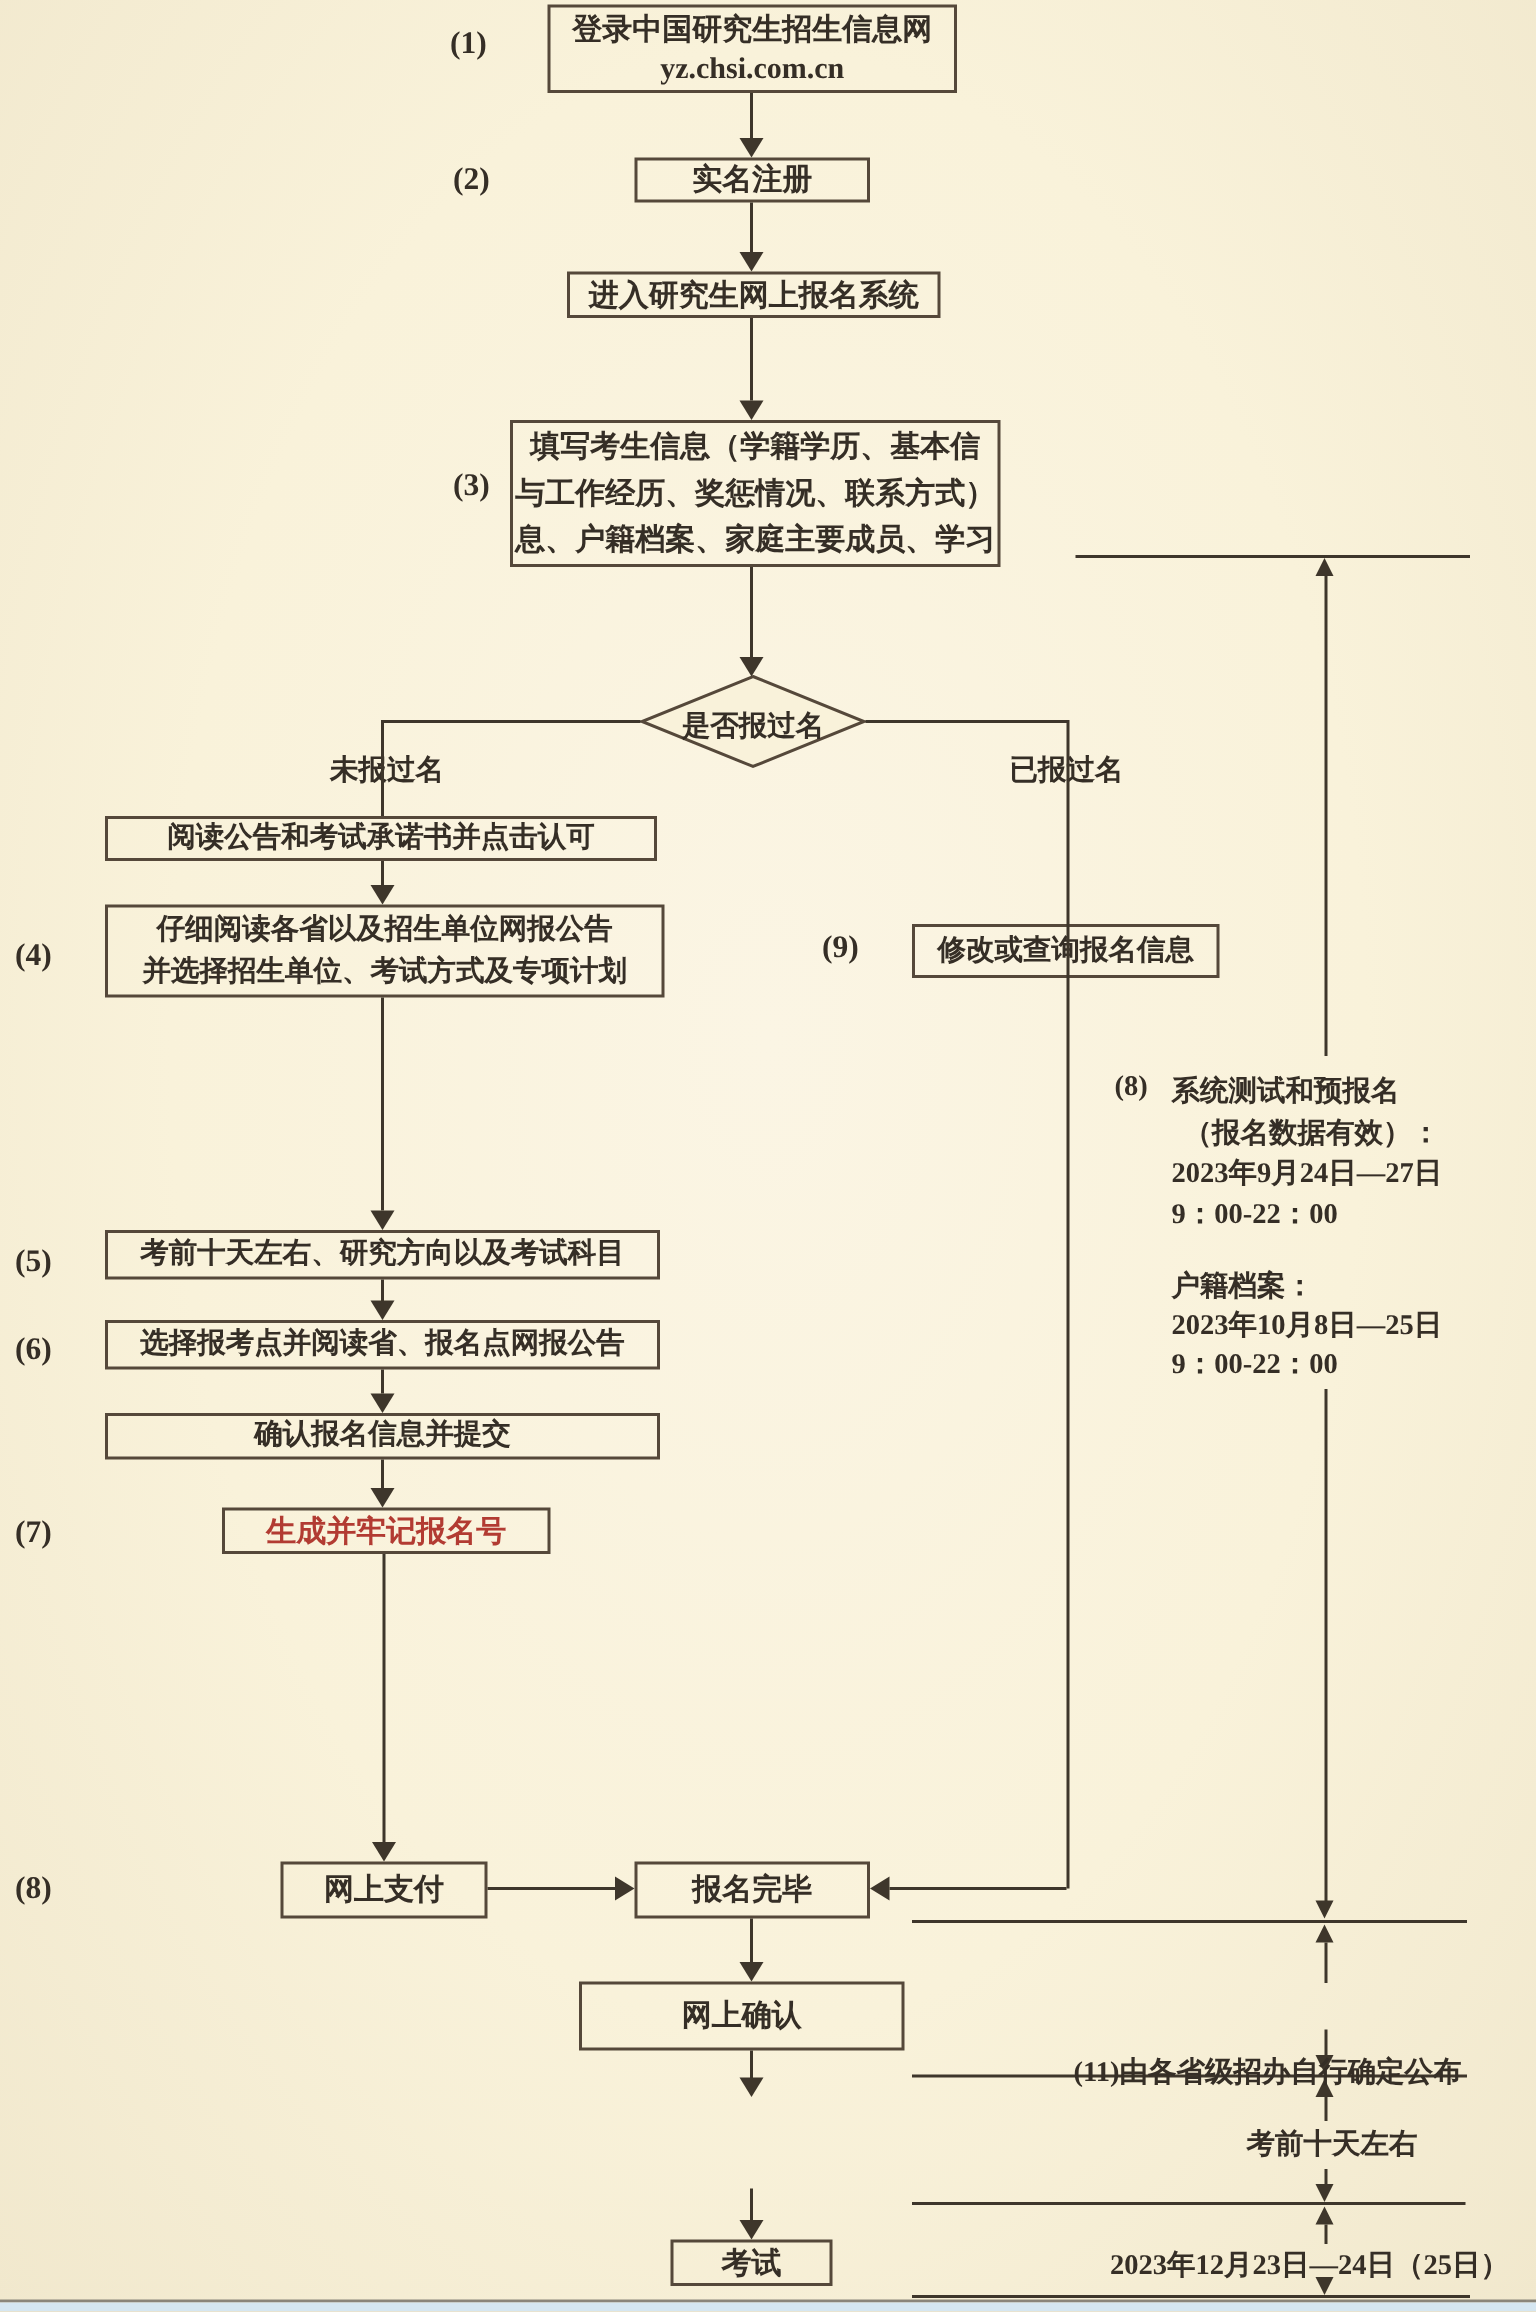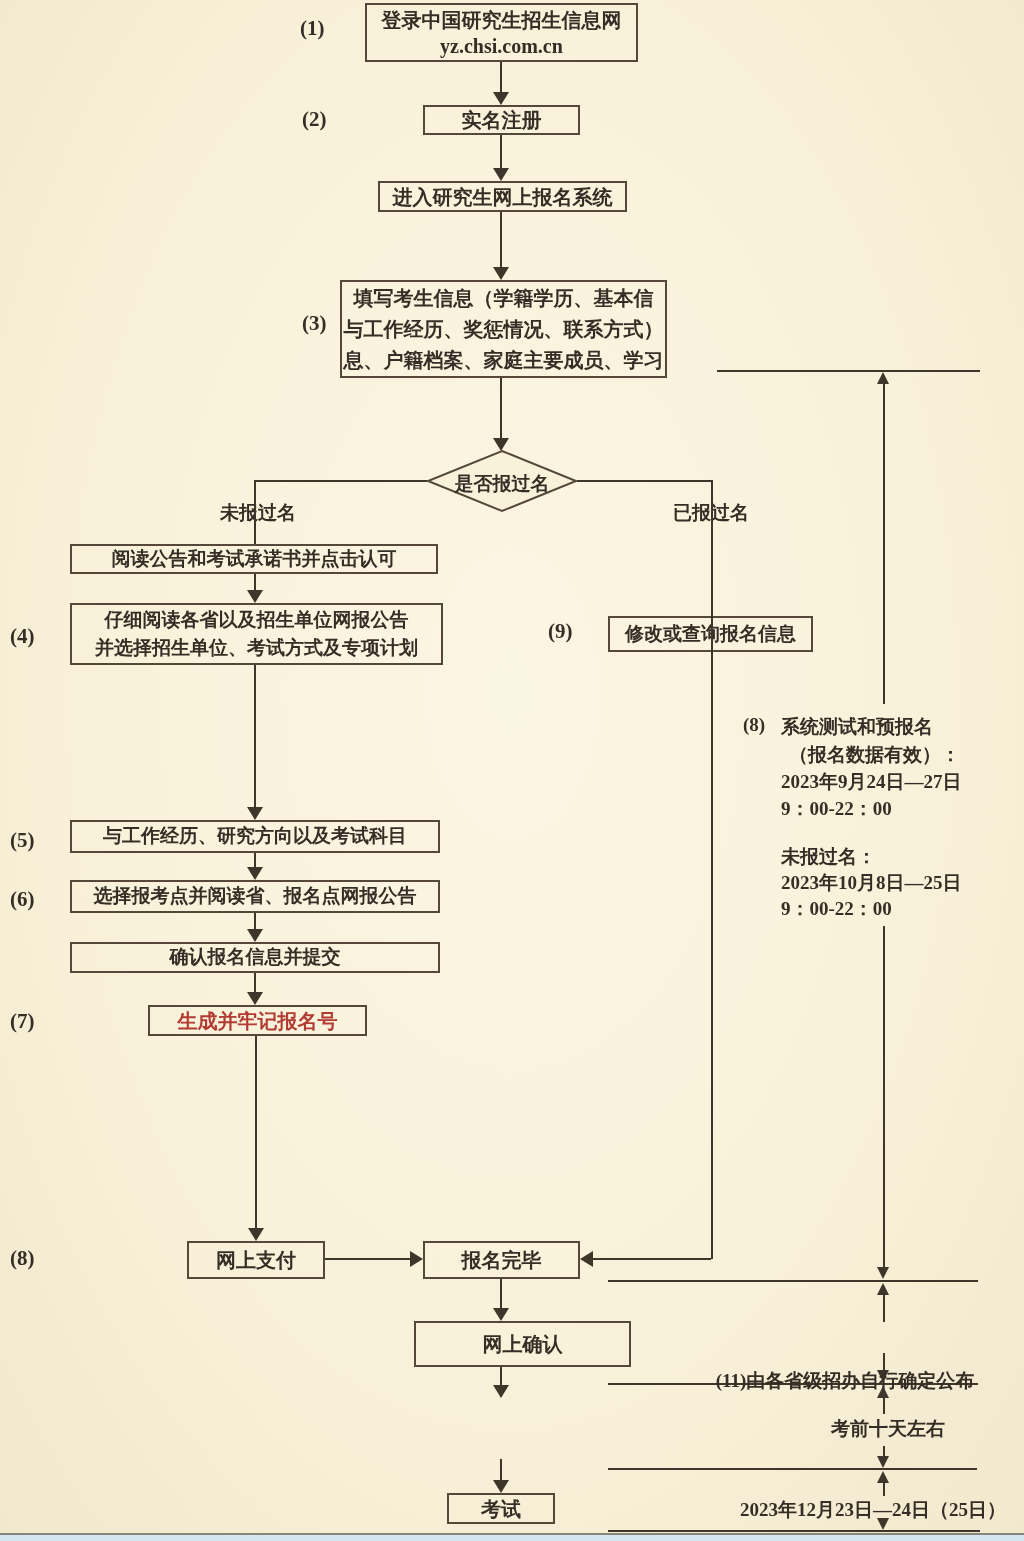--- a/index.html
+++ b/index.html
@@ -76,21 +76,21 @@
   <div class="box f19" style="left:70px;top:603px;width:373px;height:62px;line-height:1.5;">
     <div>仔细阅读各省以及招生单位网报公告</div>
     <div>并选择招生单位、考试方式及专项计划</div>
   </div>
 
   <div class="box f19" style="left:70px;top:544px;width:368px;height:30px;">
     <div>阅读公告和考试承诺书并点击认可</div>
   </div>
 
   <div class="box f19" style="left:70px;top:820px;width:370px;height:33px;">
-    <div>与工作经历、研究方向以及考试科目</div>
+    <div>考前十天左右、研究方向以及考试科目</div>
   </div>
 
   <div class="box f19" style="left:70px;top:880px;width:370px;height:33px;">
     <div>选择报考点并阅读省、报名点网报公告</div>
   </div>
 
   <div class="box f19" style="left:70px;top:942px;width:370px;height:31px;">
     <div>确认报名信息并提交</div>
   </div>
 
@@ -101,21 +101,21 @@
   <div class="box f19" style="left:608px;top:616px;width:205px;height:36px;">
     <div>修改或查询报名信息</div>
   </div>
 
   <div class="box f20" style="left:187px;top:1241px;width:138px;height:38px;text-align:center;">
     <div>网上支付</div>
   </div>
   <div class="box f20" style="left:423px;top:1241px;width:157px;height:38px;">
     <div>报名完毕</div>
   </div>
-  <div class="box f20" style="left:414px;top:1321px;width:217px;height:46px;">
+  <div class="box f20" style="left:386px;top:1321px;width:217px;height:46px;">
     <div>网上确认</div>
   </div>
   <div class="box f20" style="left:447px;top:1493px;width:108px;height:31px;">
     <div>考试</div>
   </div>
 
   <div class="vline" style="left:500px;top:62px;width:2px;height:31px;"></div>
   <div class="tri tdown" style="left:493px;top:92px;"></div>
 
   <div class="vline" style="left:500px;top:135px;width:2px;height:34px;"></div>
@@ -187,21 +187,21 @@
   <div class="tri tups" style="left:877px;top:1471px;"></div>
   <div class="vline" style="left:883px;top:1483px;width:2px;height:13px;"></div>
   <div class="tri tdowns" style="left:877px;top:1518px;"></div>
   <div class="hline" style="left:608px;top:1530px;width:372px;height:2px;"></div>
 
   <div class="lbl" style="left:743px;top:714px;font-size:19px;">(8)</div>
   <div class="txt" style="left:781px;top:714px;">系统测试和预报名</div>
   <div class="txt" style="left:789px;top:742px;">（报名数据有效）：</div>
   <div class="txt" style="left:781px;top:769px;">2023年9月24日—27日</div>
   <div class="txt" style="left:781px;top:796px;">9：00-22：00</div>
-  <div class="txt" style="left:781px;top:844px;">未报过名：</div>
+  <div class="txt" style="left:781px;top:844px;">户籍档案：</div>
   <div class="txt" style="left:781px;top:870px;text-align:center;">2023年10月8日—25日</div>
   <div class="txt" style="left:781px;top:896px;">9：00-22：00</div>
 
   <div class="txt ctr" style="left:702px;top:1324px;width:286px;margin-top:44px;">
     <span>(11)</span><span>由各省级招办自行确定公布</span>
   </div>
 
   <div class="txt ctr" style="left:820px;top:1416px;width:136px;">考前十天左右</div>
   <div class="txt ctr" style="left:728px;top:1497px;width:290px;">2023年12月23日—24日（25日）</div>
 

